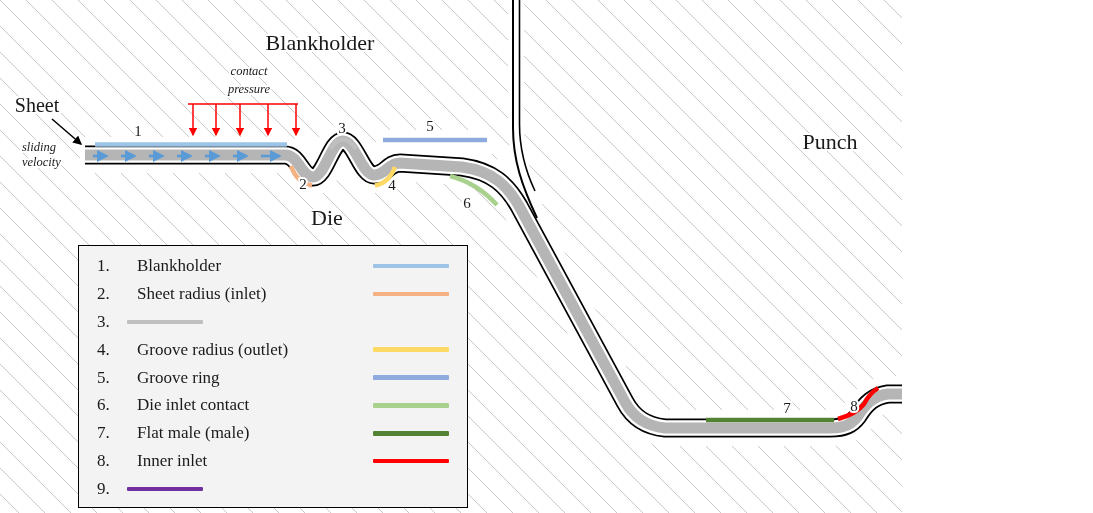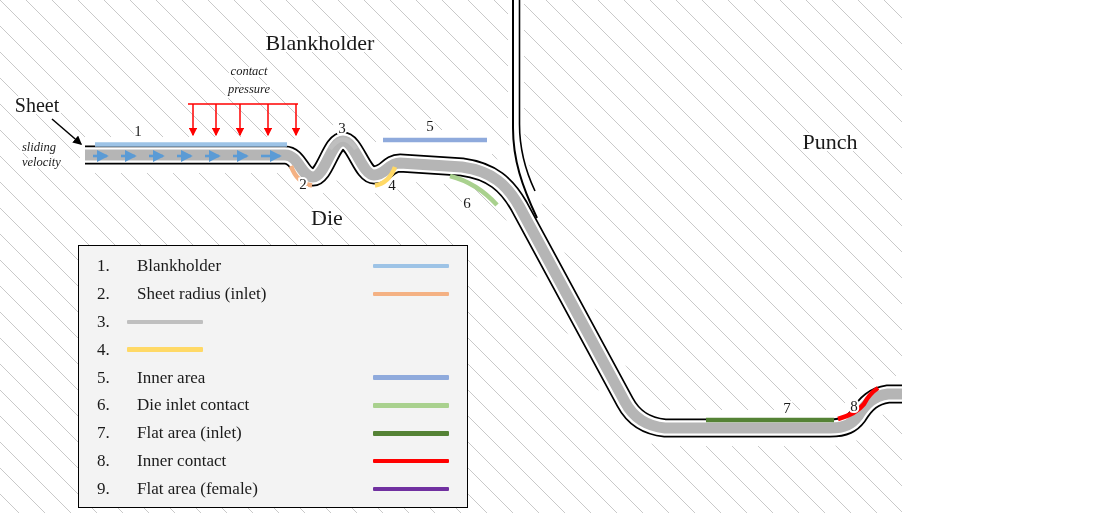--- a/index.html
+++ b/index.html
@@ -124,42 +124,42 @@
       <span class="lnum">2.</span>
       <span class="llabel">Sheet radius (inlet)</span>
       <span class="lswatch" style="background: rgb(244, 177, 131);"></span>
     </div>
     <div class="lrow">
       <span class="lnum">3.</span>
       <span class="lswatch" style="background: rgb(191, 191, 191);"></span>
     </div>
     <div class="lrow">
       <span class="lnum">4.</span>
+      <span class="llabel">Groove radius (outlet)</span>
       <span class="lswatch" style="background: rgb(255, 217, 102);"></span>
     </div>
     <div class="lrow">
       <span class="lnum">5.</span>
-      <span class="llabel">Inner area</span>
+      <span class="llabel">Groove ring</span>
       <span class="lswatch" style="background: rgb(143, 170, 220);"></span>
     </div>
     <div class="lrow">
       <span class="lnum">6.</span>
       <span class="llabel">Die inlet contact</span>
       <span class="lswatch" style="background: rgb(169, 209, 142);"></span>
     </div>
     <div class="lrow">
       <span class="lnum">7.</span>
-      <span class="llabel">Flat area (inlet)</span>
+      <span class="llabel">Flat male (male)</span>
       <span class="lswatch" style="background: rgb(84, 130, 53);"></span>
     </div>
     <div class="lrow">
       <span class="lnum">8.</span>
-      <span class="llabel">Inner contact</span>
+      <span class="llabel">Inner inlet</span>
       <span class="lswatch" style="background: rgb(255, 0, 0);"></span>
     </div>
     <div class="lrow">
       <span class="lnum">9.</span>
-      <span class="llabel">Flat area (female)</span>
       <span class="lswatch" style="background: rgb(112, 48, 160);"></span>
     </div>
   </div>
 
 </div>
 
 </body></html>

